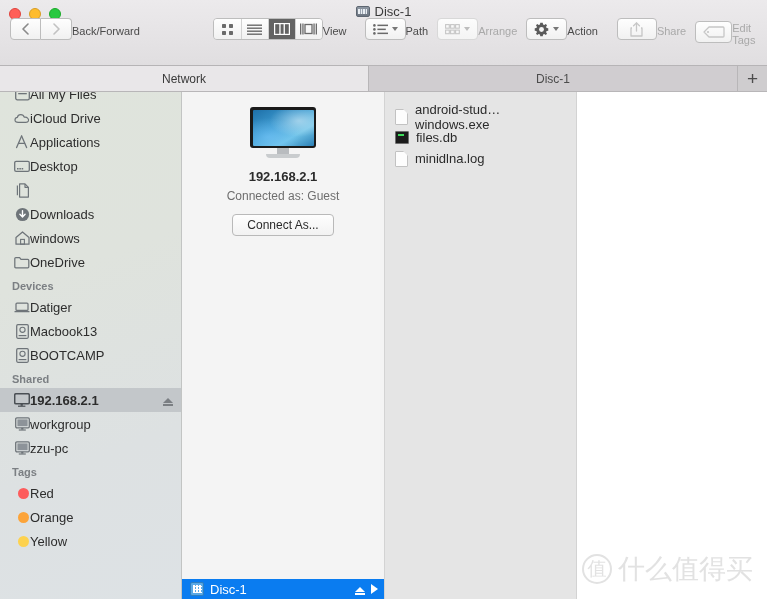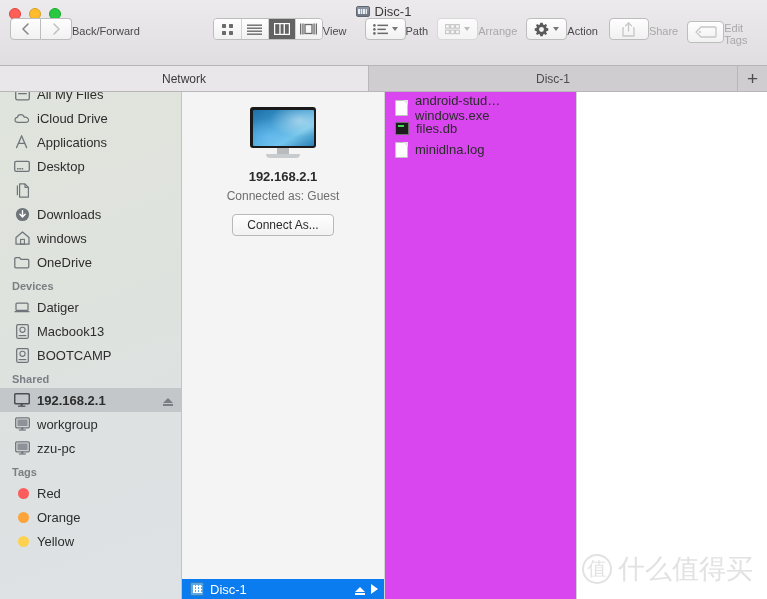--- a/index.html
+++ b/index.html
@@ -108,21 +108,21 @@
     width: 182px; flex: 0 0 182px;
     background: linear-gradient(160deg, #dfe4dc 0%, #dfe3dd 35%, #dde1e2 70%, #dde2e5 100%);
     border-right: 1px solid #c2c4c3;
     padding-top: 0; overflow: hidden; position: relative;
   }
   .sb-header {
     font-size: 11px; color: #7b7f83; font-weight: bold;
     padding: 6px 12px 3px 12px;
   }
   .sb-item {
-    height: 24px; display: flex; align-items: center; gap: 7px;
+    height: 24px; display: flex; align-items: center; 
     padding: 0 8px 0 14px; font-size: 13px; color: #2d2d2d;
   }
   .sb-item.selected { background: #c3c7ca; font-weight: bold; }
   .sb-label { flex: 1; overflow: hidden; white-space: nowrap; }
   .sb-ic { width: 16px; height: 16px; flex: 0 0 16px; display: flex; align-items: center; justify-content: center; }
   .tag-dot { width: 11px; height: 11px; border-radius: 50%; margin-left: 2px; }
   .eject {
     width: 0; height: 0; border-left: 5px solid transparent; border-right: 5px solid transparent;
     border-bottom: 5px solid #7b7f83; position: relative;
   }
@@ -169,21 +169,21 @@
   .vol-icon::before {
     content: ""; position: absolute; left: 1.5px; top: 2px; right: 1.5px; bottom: 2px;
     background:
       repeating-linear-gradient(90deg, #ffffff 0 1.5px, transparent 1.5px 3px),
       repeating-linear-gradient(0deg, #ffffff 0 1px, transparent 1px 3px);
   }
   .eject-w { width: 0; height: 0; border-left: 5px solid transparent; border-right: 5px solid transparent; border-bottom: 5px solid #fff; position: relative; }
   .eject-w::after { content: ""; position: absolute; left: -5px; top: 6px; width: 10px; height: 2px; background: #fff; }
   .arrow-w { width: 0; height: 0; border-top: 5px solid transparent; border-bottom: 5px solid transparent; border-left: 7px solid #fff; }
 
-  .col-files { flex: 1; background: #d946ef; border-right: 1px solid #d3d3d3; padding-top: 5px; min-width: 0; }
+  .col-files { flex: 1; background: #e5e5e5; border-right: 1px solid #d3d3d3; padding-top: 14px; min-width: 0; }
   .file-row { height: 21px; display: flex; align-items: center; gap: 7px; padding: 0 8px 0 10px; font-size: 13px; color: #2b2b2b; }
   .doc-icon {
     width: 13px; height: 16px; background: #fdfdfd; border: 1px solid #c2c2c2; border-radius: 1px;
     position: relative; flex: 0 0 13px;
   }
   .doc-icon::after {
     content: ""; position: absolute; right: -1px; top: -1px;
     border-left: 5px solid transparent; border-top: 5px solid #e4e4e4;
   }
   .db-icon {
@@ -315,21 +315,21 @@
         <div class="btn wide">
           <svg class="ic" width="15" height="15" viewBox="0 0 16 16">
             <path fill="#5a5a5a" d="M8 0.8 L9.3 0.8 L9.7 2.6 L11 3.1 L12.5 2.1 L13.9 3.5 L12.9 5 L13.4 6.3 L15.2 6.7 L15.2 8 L15.2 9.3 L13.4 9.7 L12.9 11 L13.9 12.5 L12.5 13.9 L11 12.9 L9.7 13.4 L9.3 15.2 L8 15.2 L6.7 15.2 L6.3 13.4 L5 12.9 L3.5 13.9 L2.1 12.5 L3.1 11 L2.6 9.7 L0.8 9.3 L0.8 8 L0.8 6.7 L2.6 6.3 L3.1 5 L2.1 3.5 L3.5 2.1 L5 3.1 L6.3 2.6 L6.7 0.8 Z"></path>
             <circle cx="8" cy="8" r="2.6" fill="#f4f4f4"></circle>
           </svg>
           <span class="caret"></span>
         </div>
         <div class="tool-caption">Action</div>
       </div>
 
-      <div class="tool-group" style="margin-left:11px;">
+      <div class="tool-group" style="margin-left:19px;">
         <div class="btn" style="width:40px;">
           <svg class="ic" width="13" height="15" viewBox="0 0 13 15">
             <path d="M6.5 1 L6.5 9" stroke="#c6c6c6" stroke-width="1.3" fill="none" stroke-linecap="round"></path>
             <path d="M3.6 3.7 L6.5 0.9 L9.4 3.7" stroke="#c6c6c6" stroke-width="1.3" fill="none" stroke-linecap="round" stroke-linejoin="round"></path>
             <path d="M2 6 L1 6 L1 14 L12 14 L12 6 L11 6" stroke="#c6c6c6" stroke-width="1.3" fill="none" stroke-linejoin="round"></path>
           </svg>
         </div>
         <div class="tool-caption dim">Share</div>
       </div>
 

